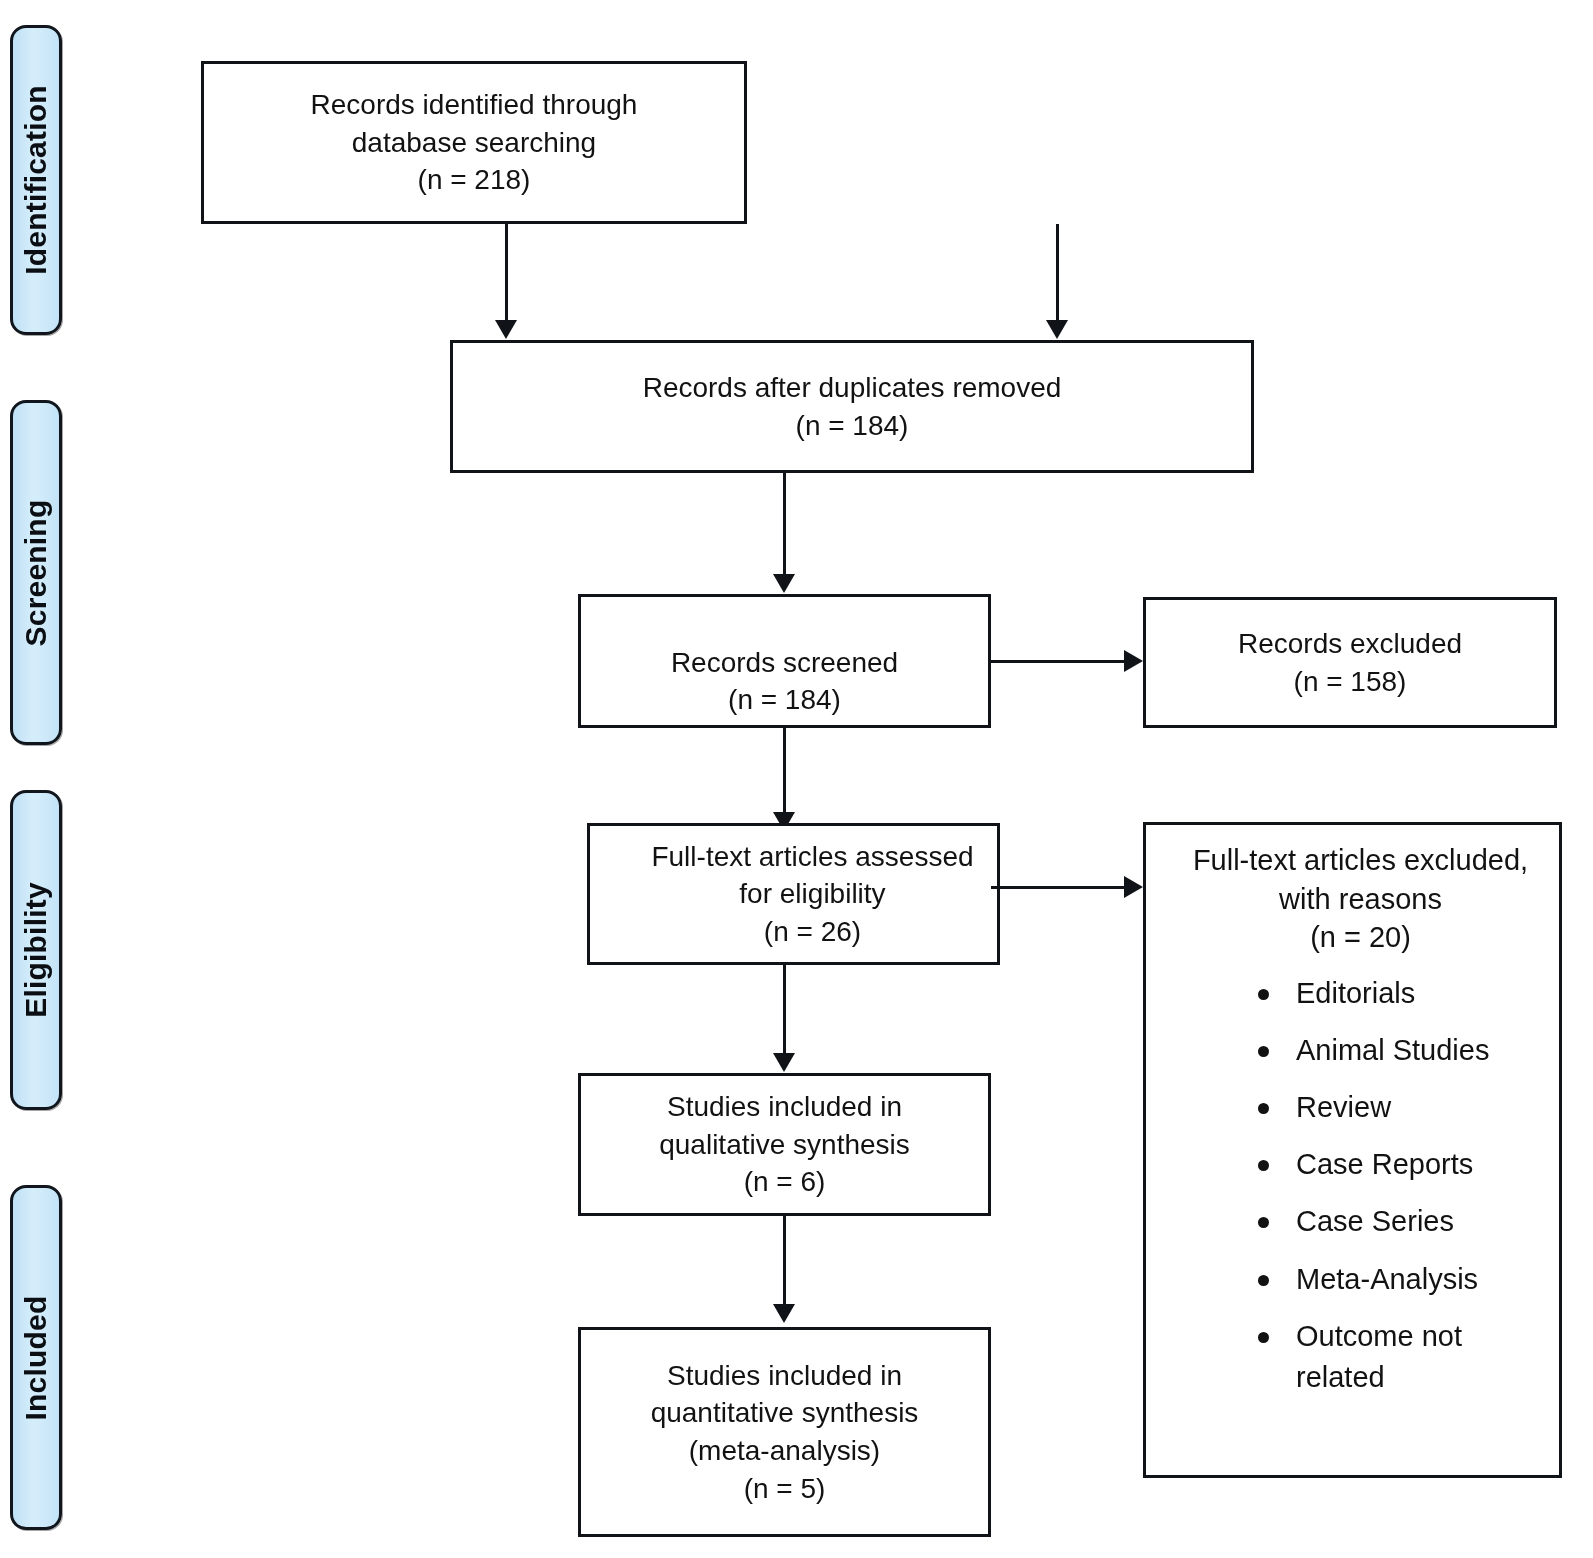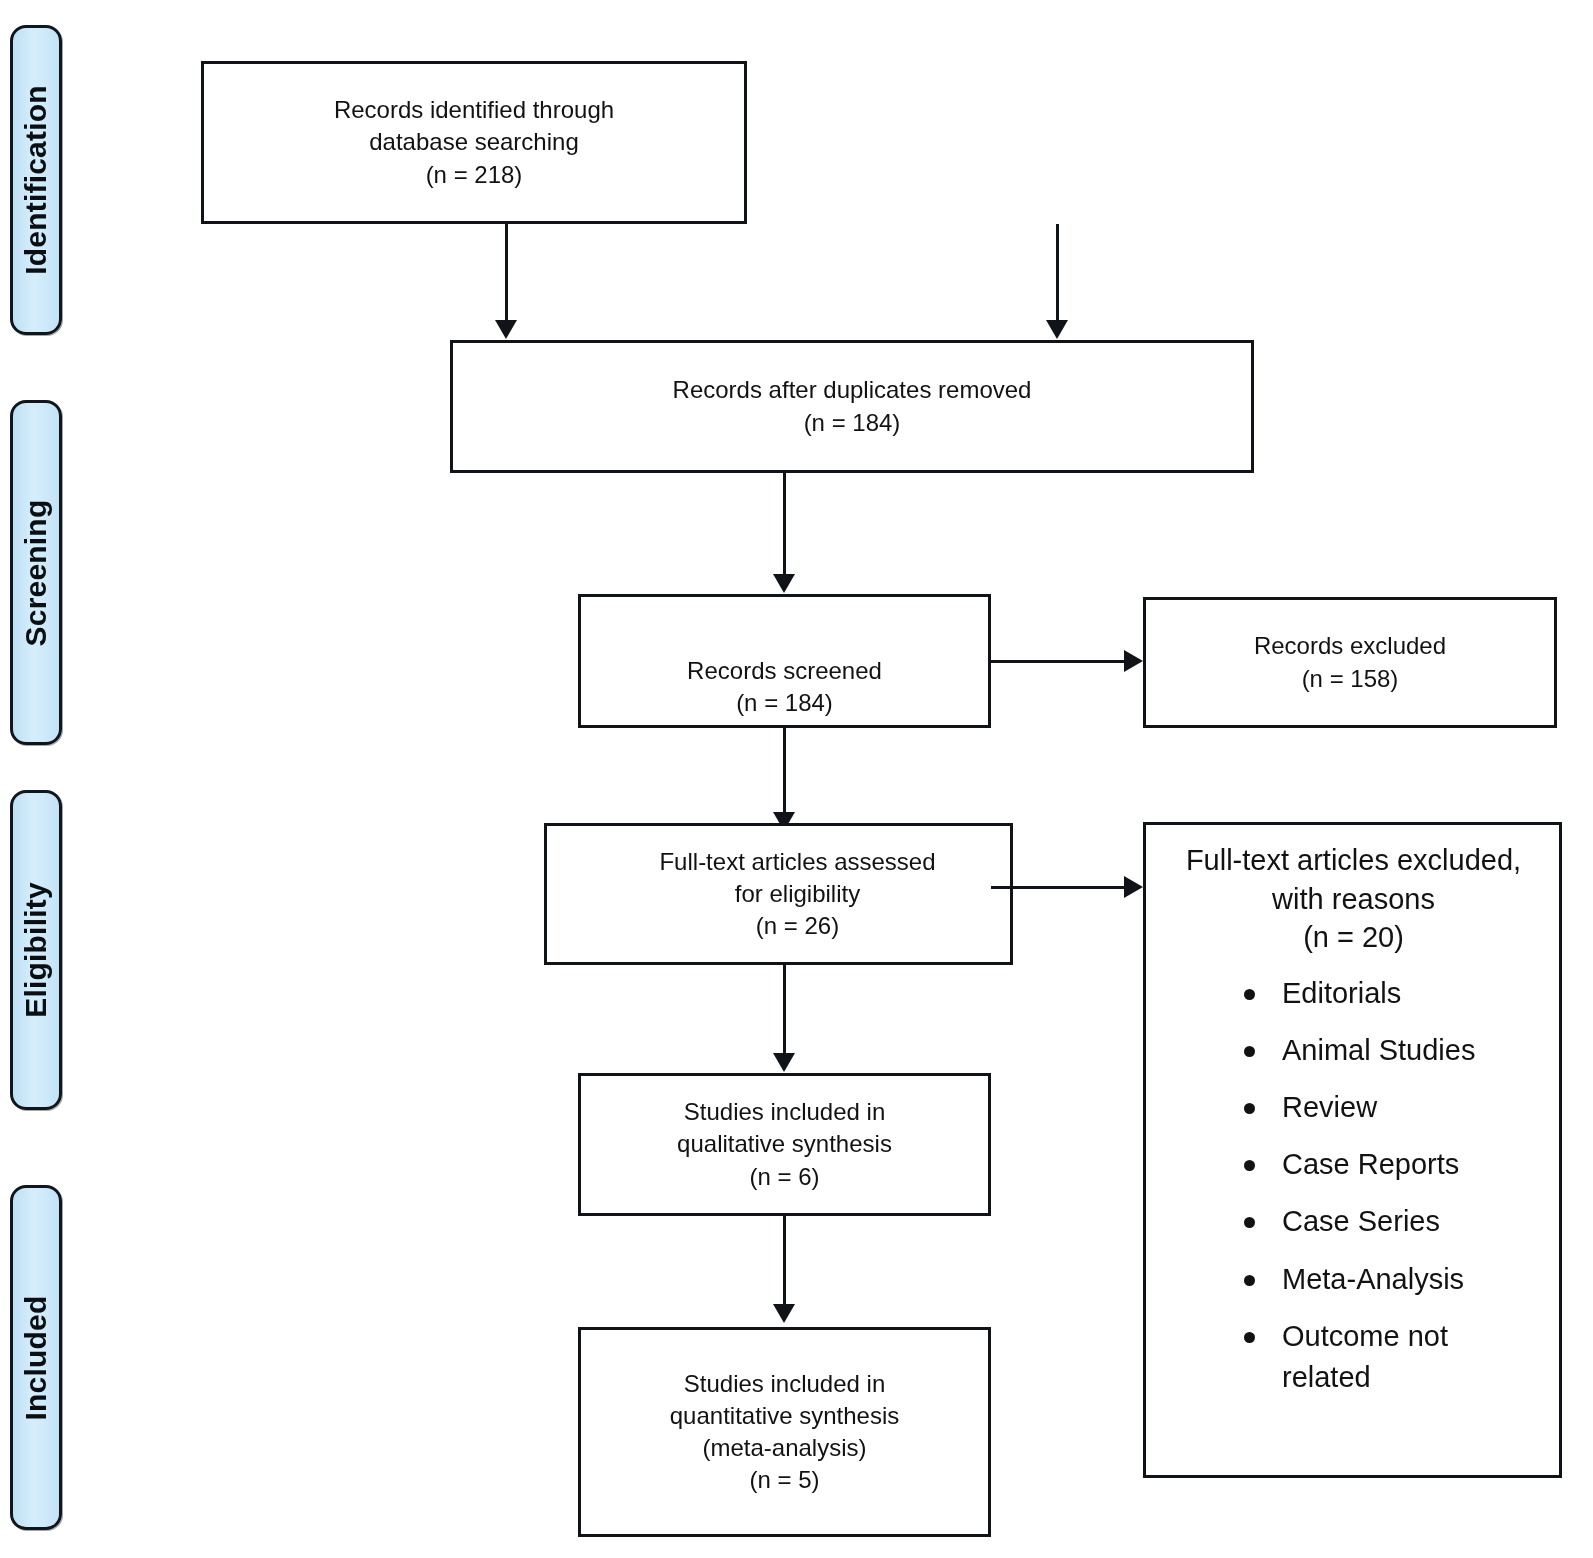--- a/index.html
+++ b/index.html
@@ -44,30 +44,30 @@
     position: absolute;
     background: #ffffff;
     border: 3px solid #101418;
     display: flex;
     align-items: center;
     justify-content: center;
     text-align: center;
     padding: 6px 10px;
   }
   .flow-box .box-text {
-    font-size: 24px;
+    font-size: 28px;
     line-height: 1.34;
     color: #121212;
     white-space: pre-line;
   }
 
   
   .flow-box.with-list {
     display: block;
-    padding: 16px 10px 10px 12px;
+    padding: 16px 10px 10px 26px;
   }
   .flow-box.with-list .box-text {
     display: block;
     text-align: center;
     font-size: 29px;
     line-height: 1.33;
   }
   .reason-list {
     margin: 2px 0 0 0;
     padding: 0;
@@ -172,21 +172,21 @@
     <span class="box-text">Records excluded
 (n = 158)</span>
   </div>
 
   <div class="hline" style="left:991px; top:660px; width:134px;"></div>
   <div class="arrow-right" style="left:1124px; top:650px;"></div>
 
   <div class="vline" style="left:783px; top:728px; height:88px;"></div>
   <div class="arrow-down" style="left:773px; top:812px;"></div>
 
-  <div class="flow-box" style="left:544px; top:823px; width:469px; height:142px;padding-left:48px;">
+  <div class="flow-box" style="left:587px; top:823px; width:413px; height:142px;padding-left:48px;">
     <span class="box-text">Full-text articles assessed
 for eligibility
 (n = 26)</span>
   </div>
 
   <div class="flow-box with-list" style="left:1143px; top:822px; width:419px; height:656px;">
     <span class="box-text">Full-text articles excluded,
 with reasons
 (n = 20)</span>
     <ul class="reason-list">

